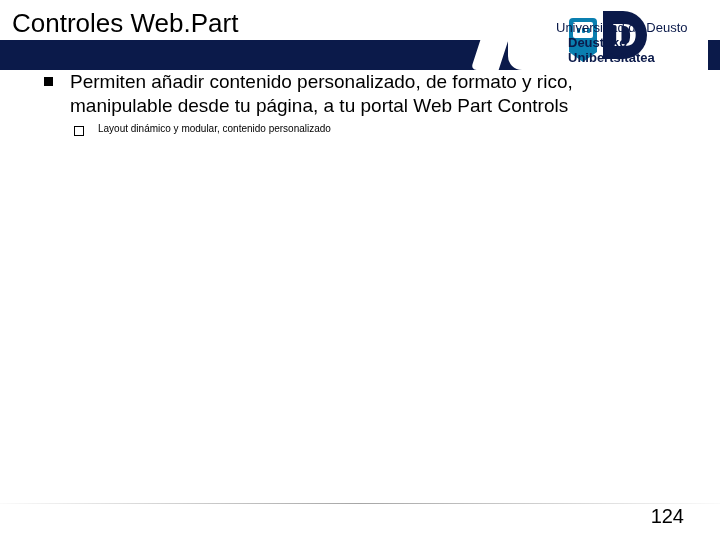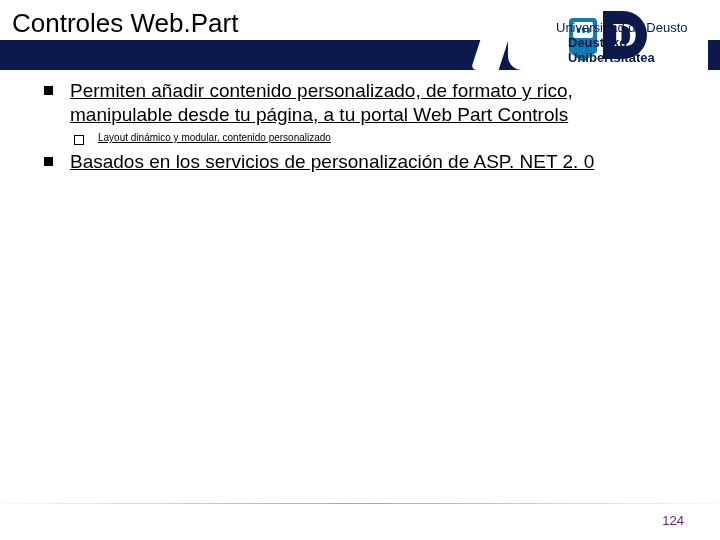--- a/index.html
+++ b/index.html
@@ -53,21 +53,21 @@
     background: #0b1a4a;
     border-radius: 0 24px 24px 0;
     display: flex; align-items: center; justify-content: center;
     z-index: 2;
   }
   .big-d-letter { color: #fff; font-size: 34px; font-weight: bold; font-family: Georgia, serif; }
   .uni-text { position: absolute; left: 48px; bottom: 4px; font-size: 13px; line-height: 1.15; color: #0b1a4a; z-index: 2; text-align: left; }
   .uni-text .l1 { font-weight: 400; }
   .uni-text .l2 { font-weight: 700; padding-left: 12px; }
 
-  .content { position: absolute; top: 79px; left: 42px; right: 30px; text-decoration: underline; }
+  .content { position: absolute; top: 70px; left: 42px; right: 30px; }
 
   ul.lvl1 { list-style: none; }
   ul.lvl1 > li { position: relative; padding-left: 28px; margin-bottom: 4px; font-size: 19px; line-height: 1.24; color: #000; }
   ul.lvl1 > li::before {
     content: "";
     position: absolute; left: 2px; top: 7px;
     width: 9px; height: 9px; background: #000;
   }
 
   ul.lvl2 { list-style: none; margin-top: 5px; margin-bottom: 5px; }
@@ -75,21 +75,21 @@
   ul.lvl2 > li::before {
     content: "";
     position: absolute; left: 4px; top: 4px;
     width: 8px; height: 8px; border: 1px solid #000; background: #fff;
   }
 
   .footer-rule {
     position: absolute; left: 0; bottom: 36px; width: 720px; height: 1px;
     background: linear-gradient(to right, rgba(0,0,0,0.02), rgba(0,0,0,0.35), rgba(0,0,0,0.02));
   }
-  .page-num { position: absolute; right: 24px; bottom: 12px; font-size: 13px; color: #701a75; }
+  .page-num { position: absolute; right: 24px; bottom: 12px; font-size: 20px; color: #000000; }
 </style>
 </head>
 <body>
 
 <div class="slide">
 
   <div class="title-area">
     <div class="title-text">Controles Web.Part</div>
   </div>
   <div class="navy-bar"></div>
@@ -116,22 +116,19 @@
   <div class="content">
     <ul class="lvl1">
       <li>
         <span>Permiten añadir contenido personalizado, de formato y rico, manipulable desde tu página, a tu portal Web Part Controls</span>
         <ul class="lvl2">
           <li>
             <span>Layout dinámico y modular, contenido personalizado</span>
           </li>
         </ul>
       </li>
-      <li>
-        <span>Basados en los servicios de personalización de ASP. NET 2. 0</span>
-      </li>
     </ul>
   </div>
 
   <div class="footer-rule"></div>
   <div class="page-num">124</div>
 
 </div>
 
 </body></html>

